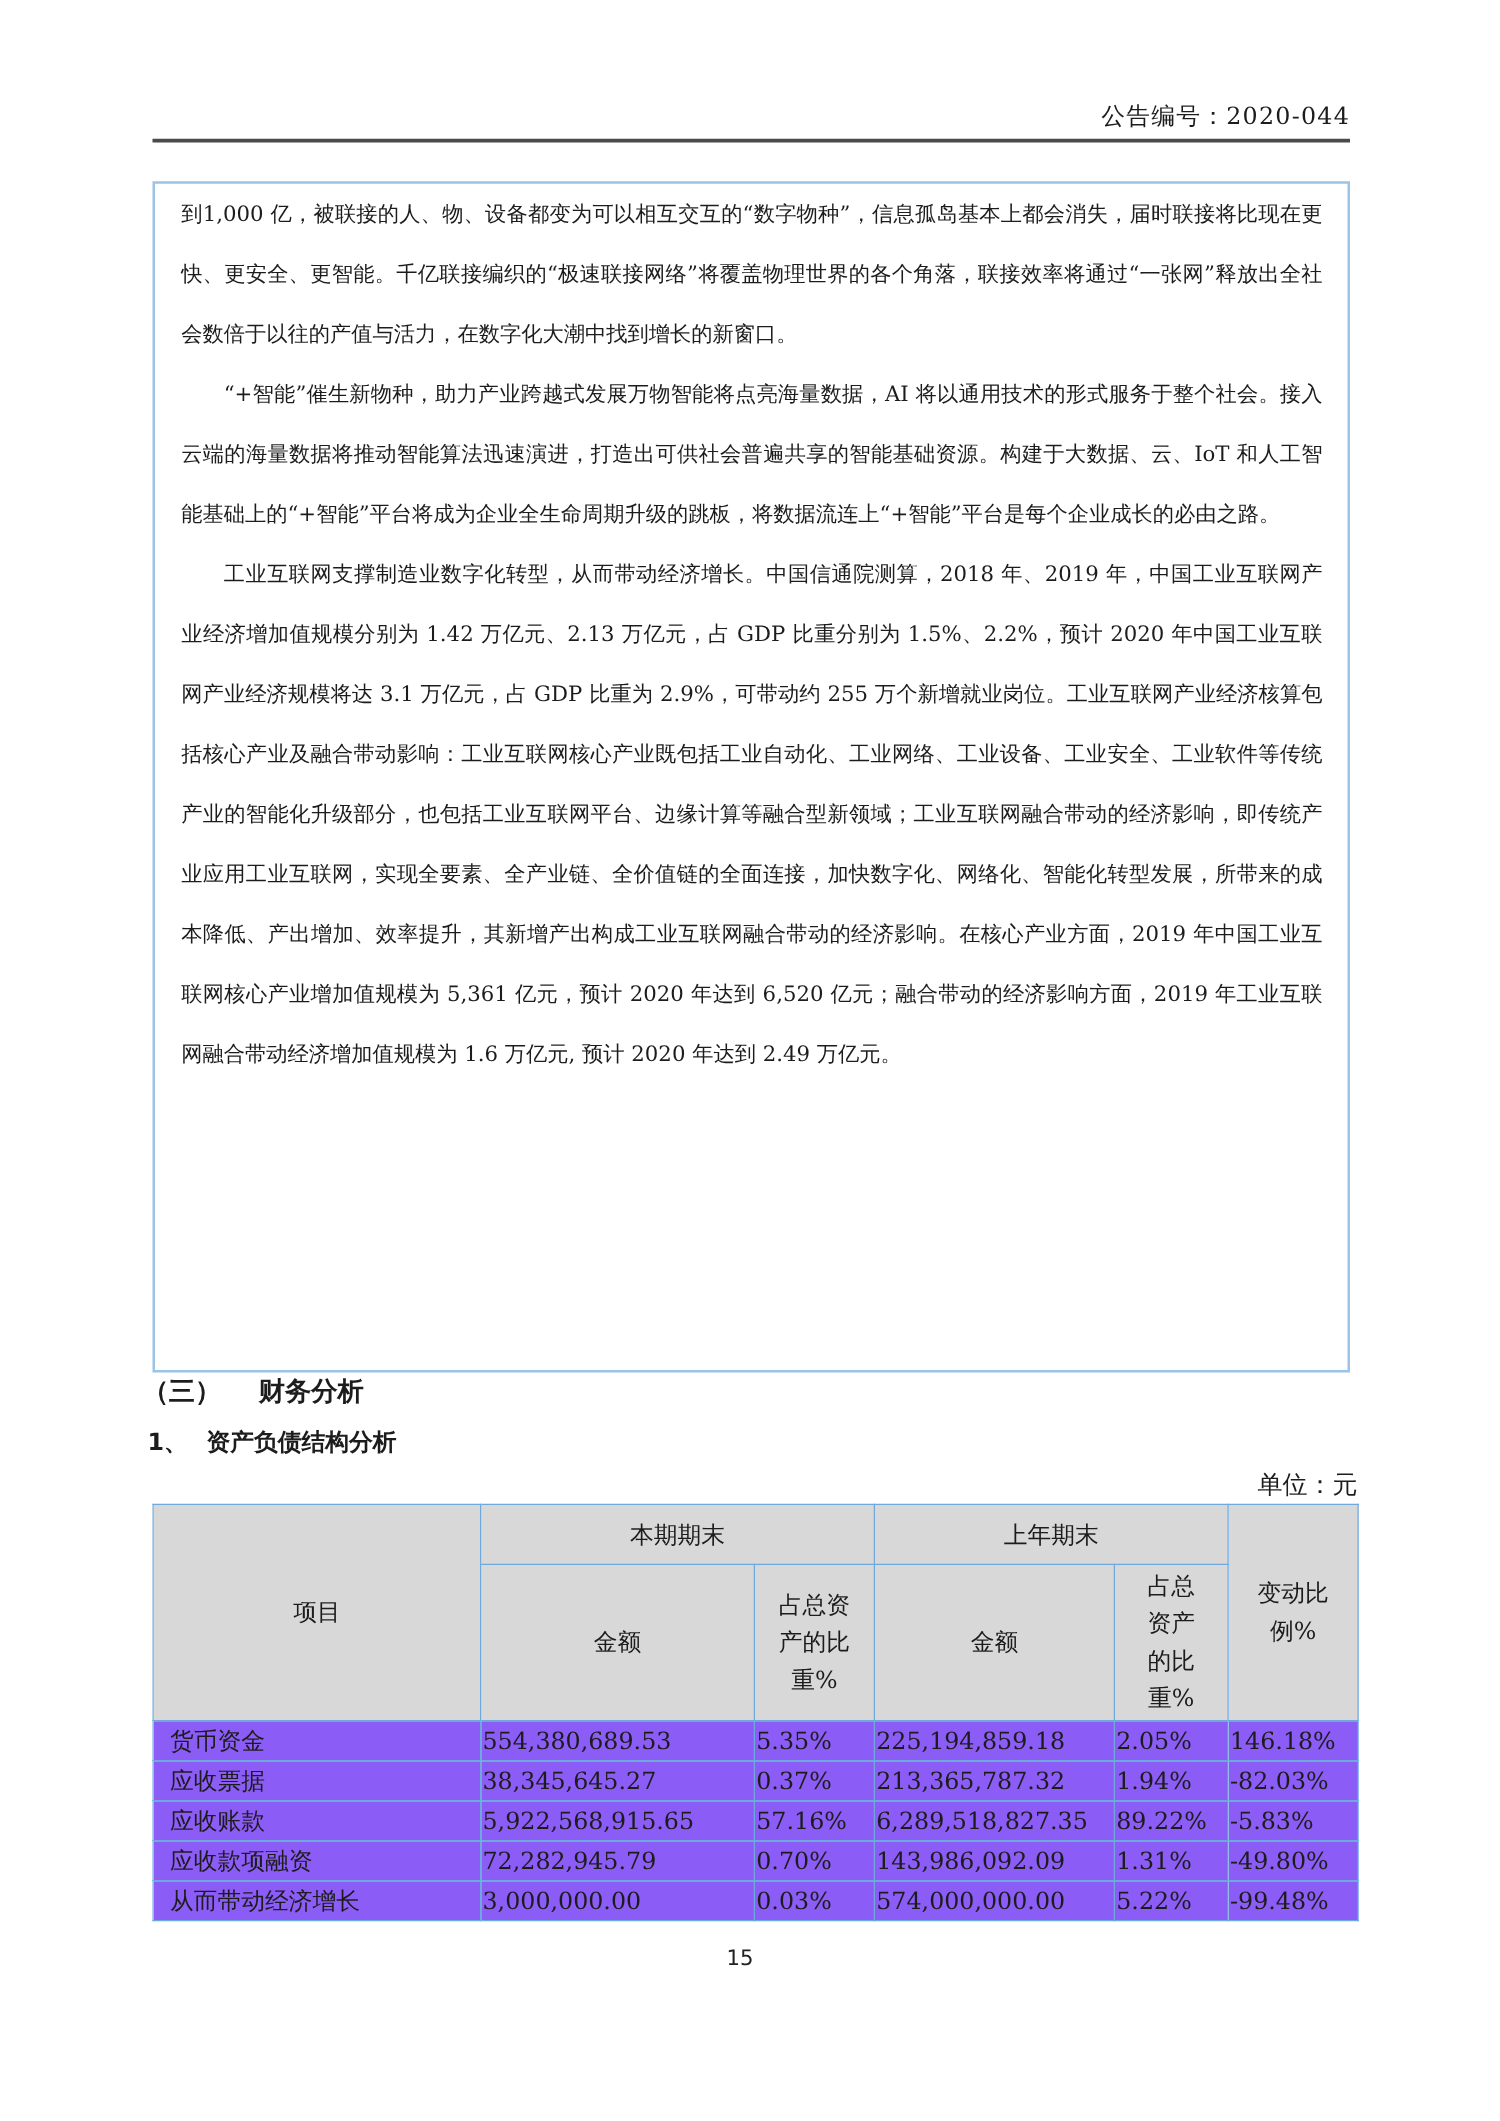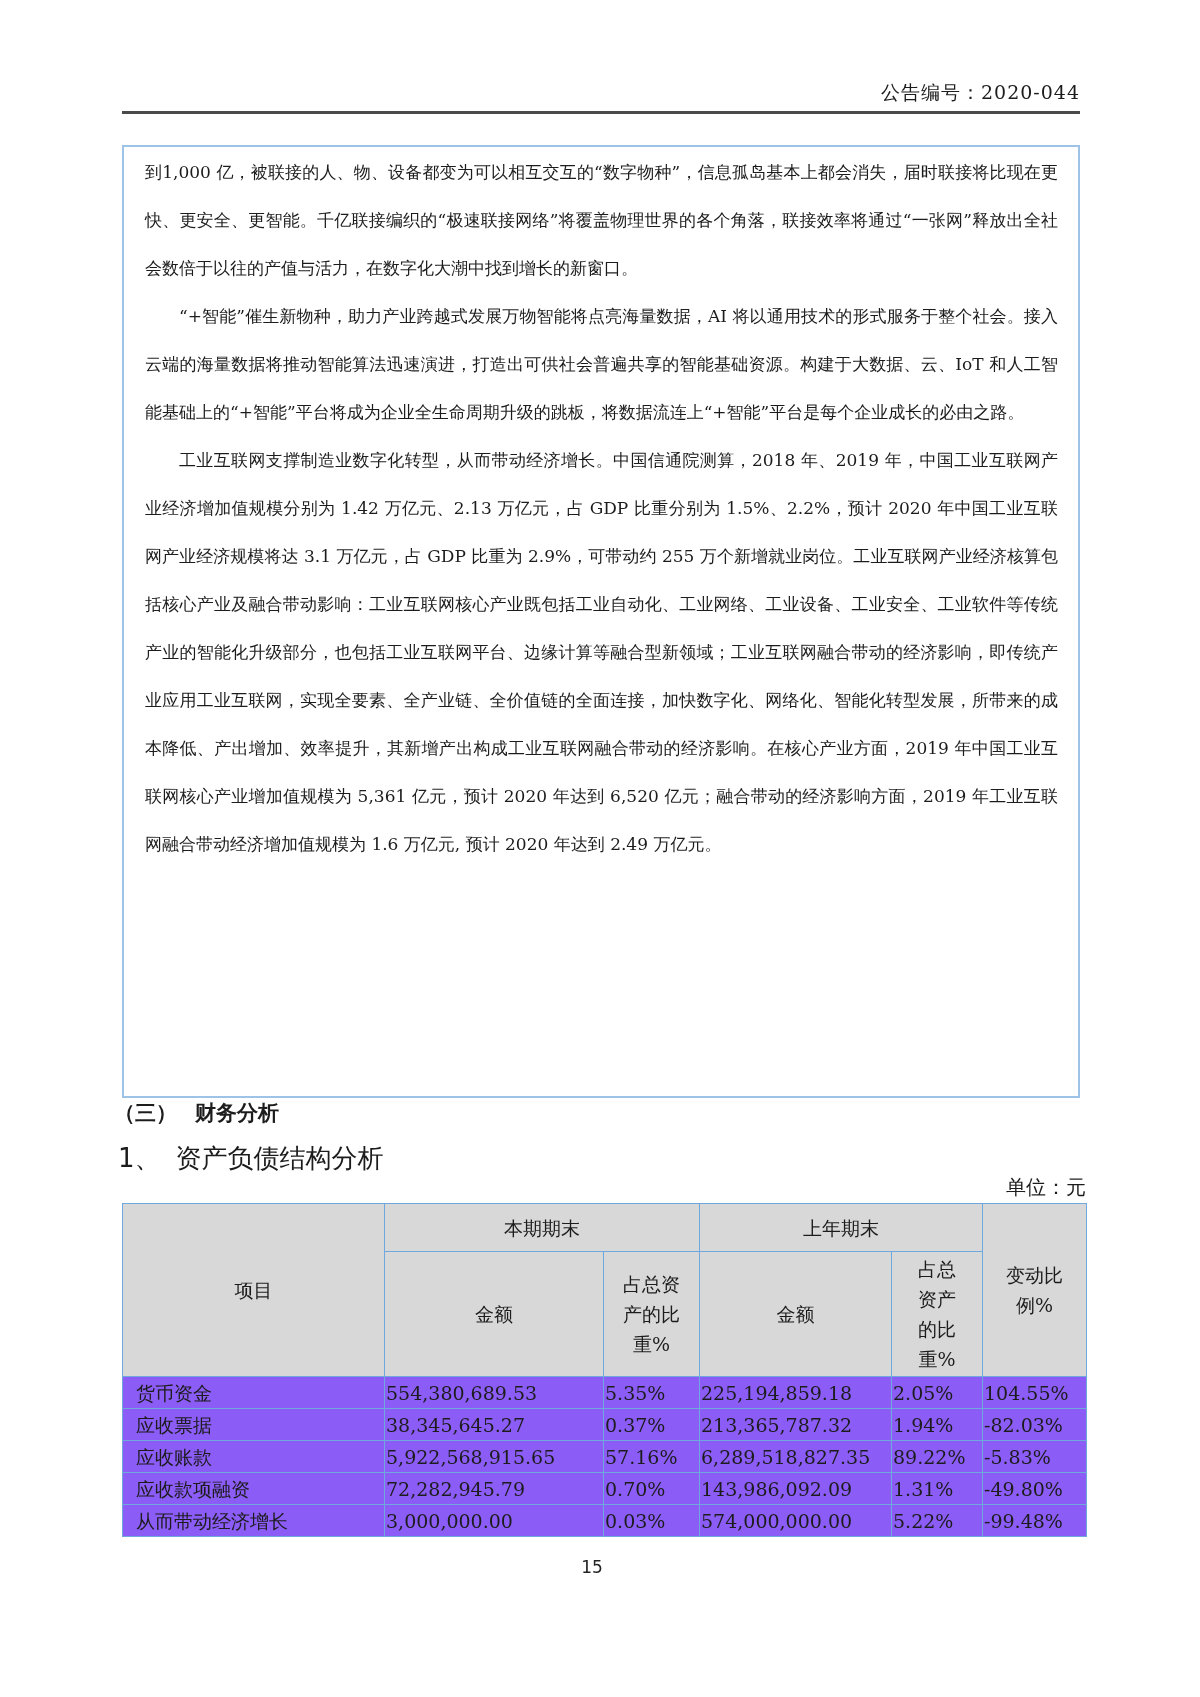--- a/index.html
+++ b/index.html
@@ -28,23 +28,23 @@
     box-sizing:border-box;border:2px solid var(--box-border);
     padding:1px 20px 0 21px;overflow:hidden;
     text-align:justify;font-size:17px;line-height:48px;
   }
   .para{margin:0;text-indent:2em;}
   .para.first{text-indent:0;}
   .section-heading{
     position:absolute;top:1099px;left:-8px;font-weight:bold;font-size:21px;
     font-family:"DejaVu Sans","Liberation Sans",sans-serif;
   }
-  .section-heading .title-gap{margin-left:18px;}
+  .section-heading .title-gap{margin-left:30px;}
   .sub-heading{
-    position:absolute;top:1141px;left:-4px;font-weight:normal;font-size:26px;
+    position:absolute;top:1141px;left:-4px;font-weight:bold;font-size:19px;
     font-family:"DejaVu Sans","Liberation Sans",sans-serif;
   }
   .sub-heading .title-gap{margin-left:15px;}
   .unit-label{position:absolute;top:1174px;right:0;font-size:20px;}
   table.data-table{
     position:absolute;top:1203px;left:0;width:964px;
     border-collapse:collapse;table-layout:fixed;font-size:19px;
   }
   .data-table th,.data-table td{
     border:1.5px solid var(--table-border);
@@ -122,21 +122,21 @@
 重%</th>
         </tr>
       </thead>
       <tbody>
         <tr>
           <td class="cell-item">货币资金</td>
           <td class="cell-num">554,380,689.53</td>
           <td class="cell-num">5.35%</td>
           <td class="cell-num">225,194,859.18</td>
           <td class="cell-num">2.05%</td>
-          <td class="cell-num">104.55%</td>
+          <td class="cell-num">146.18%</td>
         </tr>
         <tr>
           <td class="cell-item">应收票据</td>
           <td class="cell-num">38,345,645.27</td>
           <td class="cell-num">0.37%</td>
           <td class="cell-num">213,365,787.32</td>
           <td class="cell-num">1.94%</td>
           <td class="cell-num">-82.03%</td>
         </tr>
         <tr>

